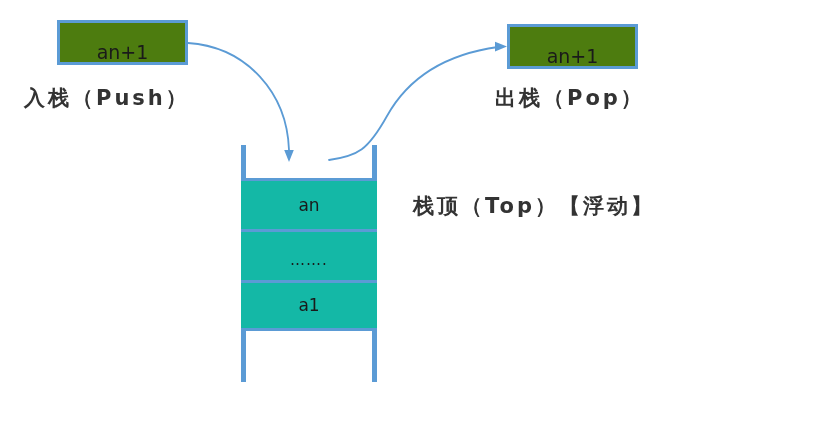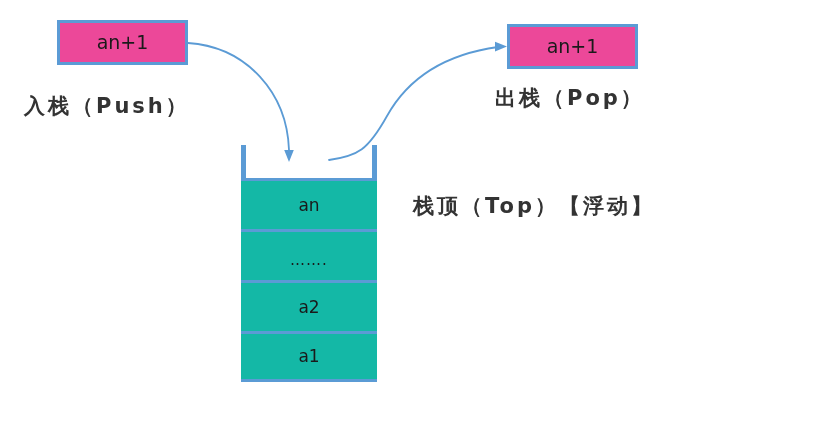--- a/index.html
+++ b/index.html
@@ -17,23 +17,23 @@
     height: 432px;
     background: #ffffff;
     overflow: hidden;
   }
 
   
   .elem-box {
     position: absolute;
     box-sizing: border-box;
     border: 3px solid #5B9BD5;
-    background: #ec4899;
+    background: #4d7c0f;
     display: flex;
-    align-items: center;
+    align-items: flex-end;
     justify-content: center;
   }
   .elem-box .elem-label {
     font-family: "DejaVu Sans", "Liberation Sans", sans-serif;
     font-size: 19px;
     color: #1a1a1a;
     line-height: 1;
     letter-spacing: 0px;
   }
   #push-box { left: 57px;  top: 20px; width: 131px; height: 45px; }
@@ -43,21 +43,21 @@
   .caption {
     position: absolute;
     font-family: "DejaVu Sans", "Liberation Sans", sans-serif;
     font-size: 21px;
     font-weight: bold;
     color: #333333;
     letter-spacing: 3px;
     white-space: nowrap;
     line-height: 1;
   }
-  #push-caption { left: 24px;  top: 88px; margin-top: 8px; }
+  #push-caption { left: 24px;  top: 88px; }
   #pop-caption  { left: 495px; top: 88px; }
   #top-caption    { left: 413px; top: 196px; }
   #bottom-caption { left: 413px; top: 349px; }
 
   
   #stack {
     position: absolute;
     left: 241px;
     top: 145px;
     width: 136px;
@@ -138,23 +138,20 @@
     <div id="rail-left" class="rail"></div>
     <div id="rail-right" class="rail"></div>
     <div id="cells">
       <div class="cell">
         <span class="cell-label">an</span>
       </div>
       <div class="cell">
         <span class="cell-label dots">…….</span>
       </div>
       <div class="cell">
-        <span class="cell-label">a2</span>
-      </div>
-      <div class="cell">
         <span class="cell-label">a1</span>
       </div>
     </div>
   </div>
 
   <svg id="arrows" viewBox="0 0 839 432">
 
     <g>
       <path d="M 188 43 C 247 47, 287 93, 289 150" fill="none" stroke="#5B9BD5" stroke-width="1.8" stroke-linecap="round"></path>
       <path d="M 289 162 L 284.2 150 L 293.8 150 Z" fill="#5B9BD5"></path>

